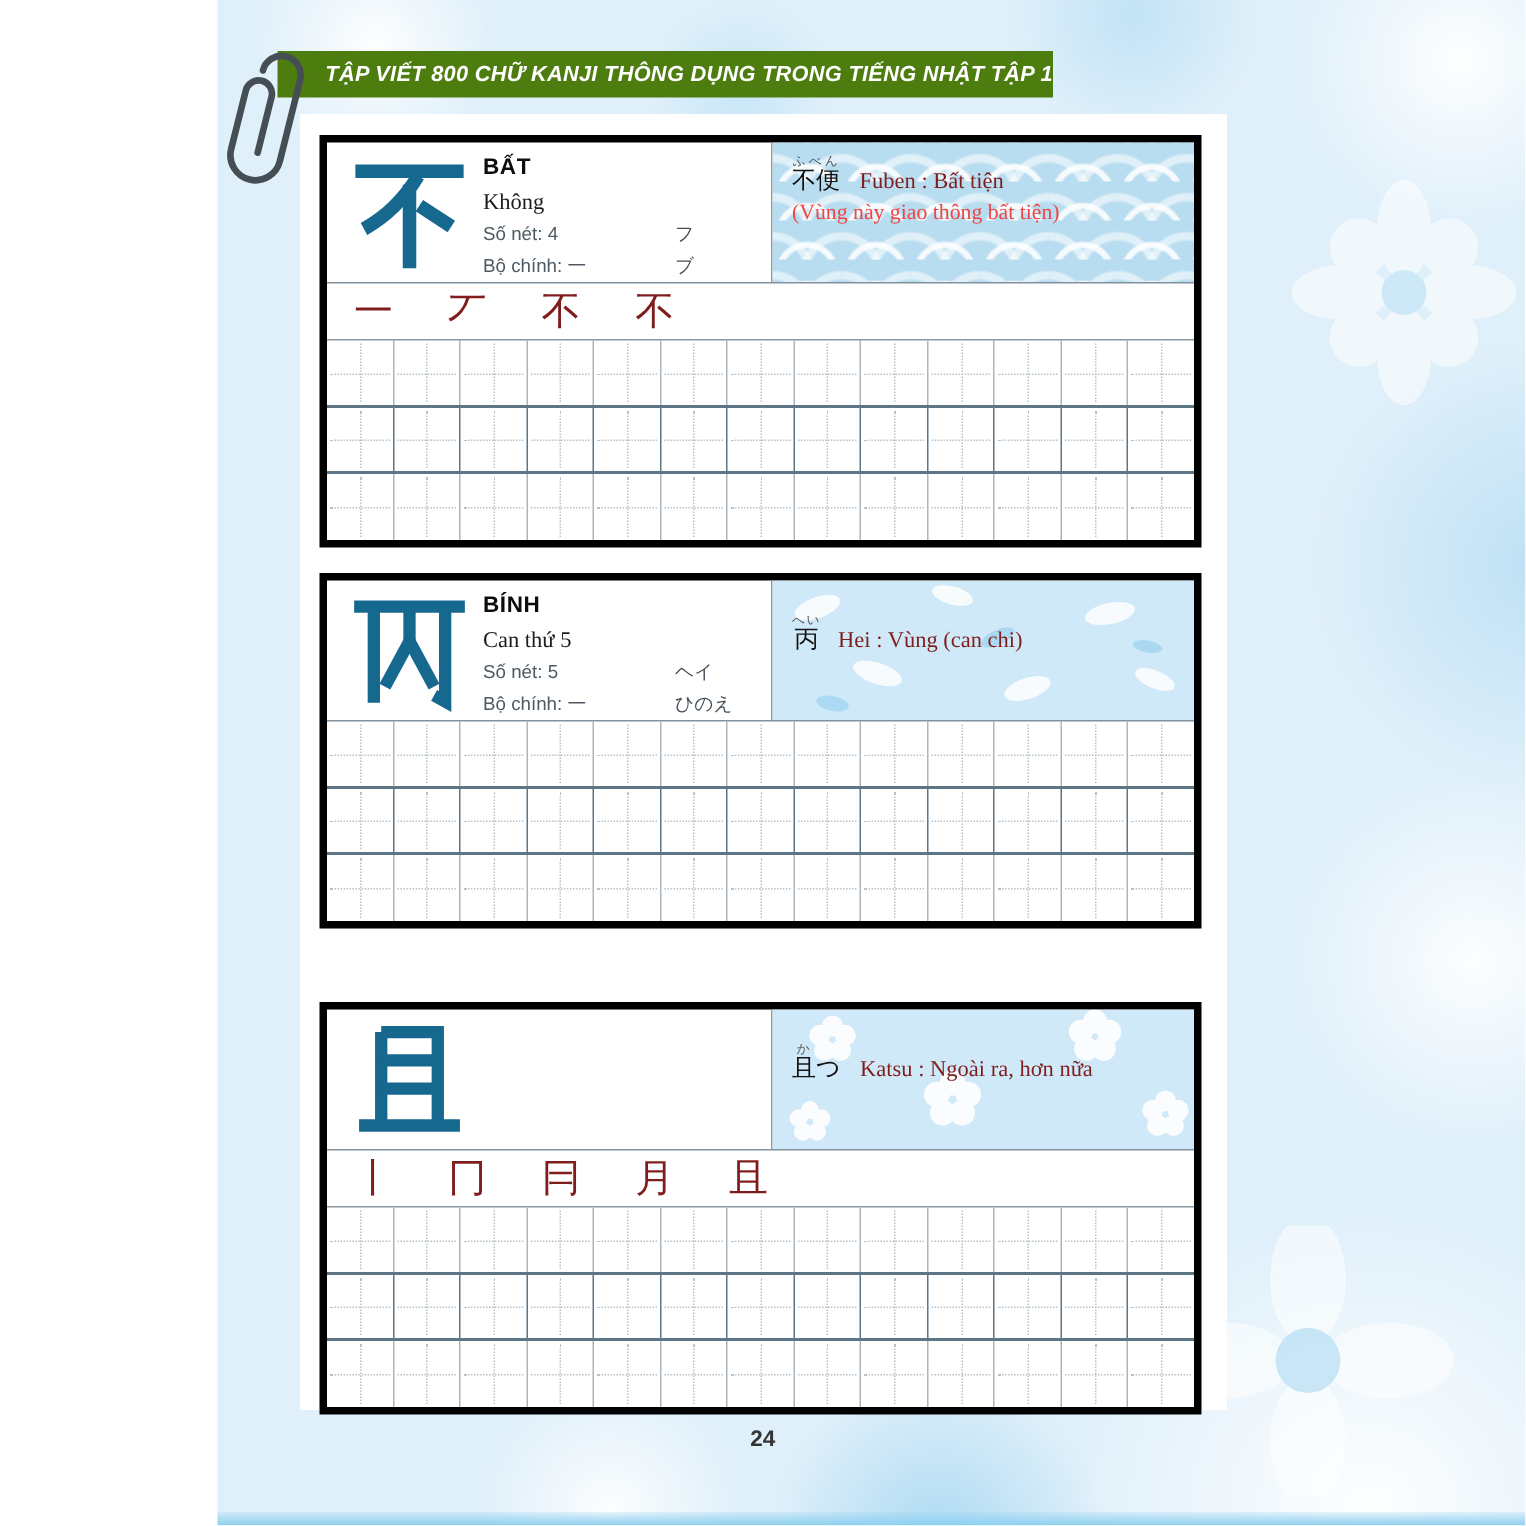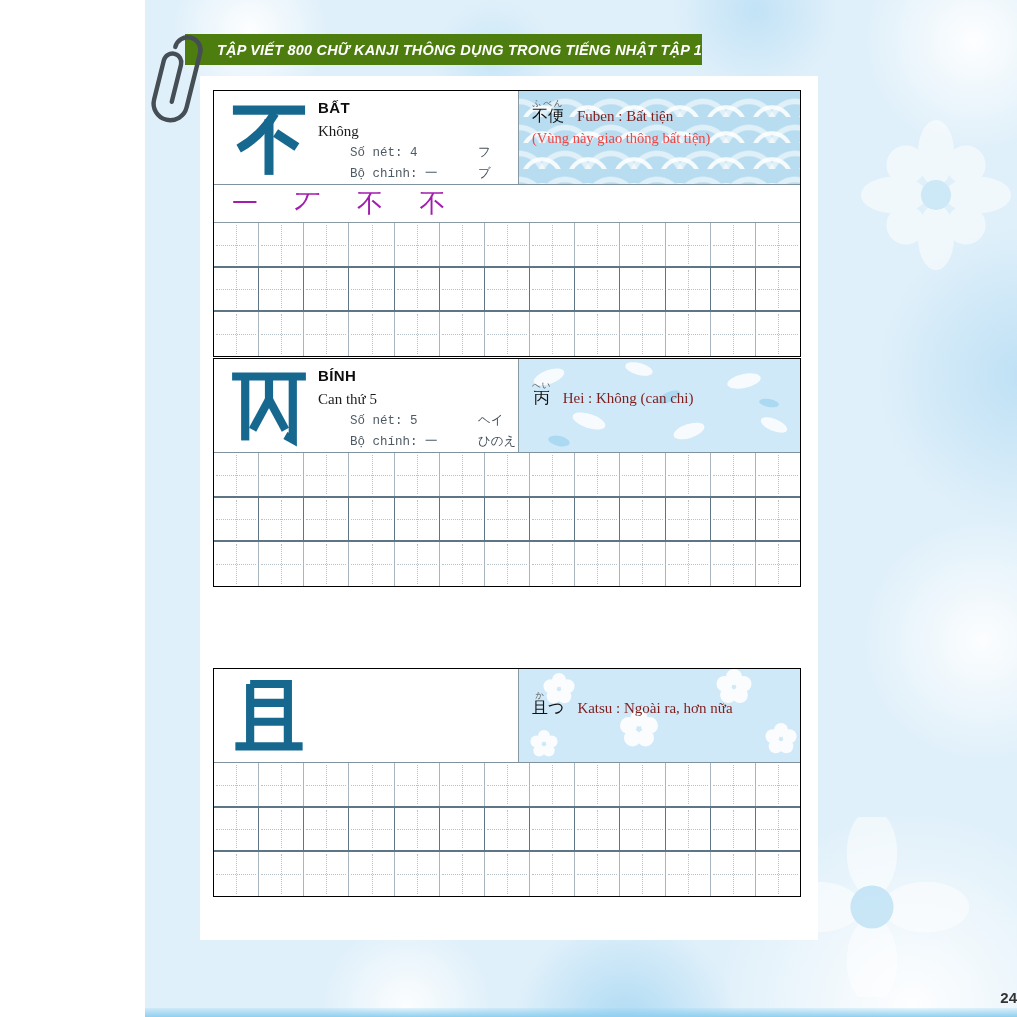--- a/index.html
+++ b/index.html
@@ -25,29 +25,29 @@
   .deco-flower{position:absolute;opacity:.55;}
 
   
   .banner{position:absolute;left:185px;top:34px;width:517px;height:31px;background:#4d7c0f;
       display:flex;align-items:center;justify-content:flex-end;}
   .banner-title{color:#fff;font-style:italic;font-weight:bold;font-size:14.5px;letter-spacing:.2px;white-space:nowrap;}
 
   .paperclip{position:absolute;left:150px;top:18px;transform:rotate(14deg);z-index:6;}
 
   
-  .section{position:absolute;left:213px;width:588px;background:#fff;border:1px solid #000000;box-sizing:border-box;z-index:4;}
-  .sec-1{top:90px;}  .sec-2{top:358px;}  .sec-3{top:668px;}
+  .section{position:absolute;left:213px;width:588px;background:#fff;border:5px solid #000000;box-sizing:border-box;z-index:4;}
+  .sec-1{top:90px;}  .sec-2{top:382px;}  .sec-3{top:668px;}
   .sec-header{position:relative;height:93px;border-bottom:1px solid #7f929e;}
   .kanji-box{position:absolute;left:14px;top:6px;width:82px;height:82px;}
   .kanji-box svg{display:block;}
   .sec-text{position:absolute;left:104px;top:8px;}
   .sec-name{font-weight:bold;font-size:15px;color:#0d0d0d;letter-spacing:.4px;}
   .sec-meaning{font-family:"Liberation Serif","DejaVu Serif",serif;font-size:15px;color:#1c1c1c;margin-top:7px;}
-  .info-row{font-family:Liberation Mono, monospace;font-size:12.5px;color:#4e5a63;margin-top:4px;margin-left:32px;}
+  .info-row{font-family:Liberation Sans, sans-serif;font-size:12.5px;color:#4e5a63;margin-top:4px;}
   .info-row .lbl{display:inline-block;width:128px;}
   .info-row .reading{color:#45505a;}
 
   
   .example{position:absolute;top:0;right:0;bottom:0;width:281px;border-left:1px solid #8a9aa5;overflow:hidden;
       font-family:"Liberation Serif","DejaVu Serif",serif;}
   .example .pattern-layer{position:absolute;inset:0;}
   .pattern-waves{background-color:#b9ddf0;
       background-image:
         radial-gradient(circle farthest-side at 50% 135%, rgba(255,255,255,0) 46%, rgba(255,255,255,.85) 49%, rgba(255,255,255,.85) 58%, rgba(255,255,255,0) 61%),
@@ -60,35 +60,35 @@
   .ex-line1.pushed{margin-top:16px;}
   .ex-ruby ruby{font-size:16px;color:#111;}
   .ex-gloss{font-size:15px;color:#7f1d1d;margin-left:13px;}
   .ex-sentence{margin-top:3px;font-size:15px;color:#111;}
   .ex-sentence ruby{font-size:15px;}
   rt{font-size:8.5px;color:#555;letter-spacing:1px;}
   .ex-trans{margin-top:3px;font-size:14.5px;color:#ef4444;}
 
   
   .stroke-row{height:37px;border-bottom:1px solid #8a9aa5;display:flex;align-items:center;}
-  .stroke-steps{font-family:"Liberation Serif","DejaVu Serif",serif;font-size:26px;color:#a21caf;
+  .stroke-steps{font-family:"Liberation Serif","DejaVu Serif",serif;font-size:26px;color:#7f1d1d;
       padding-left:18px;letter-spacing:15px;white-space:nowrap;line-height:1;}
 
   
   .practice-grid{}
   .grid-row{display:flex;height:44px;border-bottom:1px solid #9aa8b2;box-sizing:border-box;}
   .grid-row:last-child{border-bottom:none;}
   .grid-row.dark{border-top:2px solid #5d7585;border-bottom:2px solid #5d7585;margin-top:-1px;height:46px;}
   .cell{flex:1;position:relative;border-right:1px solid #a9b6bf;}
   .grid-row.dark .cell{border-right-color:#5d7585;}
   .cell:last-child{border-right:none;}
   .cell::before{content:"";position:absolute;left:50%;top:2px;bottom:2px;border-left:1px dotted #b7c1c8;}
   .cell::after{content:"";position:absolute;top:50%;left:2px;right:2px;border-top:1px dotted #b7c1c8;}
 
-  .page-number{position:absolute;left:0;top:989px;width:1017px;text-align:right;
+  .page-number{position:absolute;left:0;top:951px;width:1017px;text-align:center;
       font-size:15px;font-weight:bold;color:#333;z-index:5;}
 </style>
 </head>
 <body>
 
 <div class="page">
 
   <div class="bg-panel"></div>
   <div class="white-page"></div>
 
@@ -233,21 +233,21 @@
             </g>
             <g fill="#a6d8f1" opacity="0.9">
               <ellipse cx="150" cy="38" rx="12" ry="5" transform="rotate(-25 150 38)"></ellipse>
               <ellipse cx="40" cy="82" rx="11" ry="5" transform="rotate(12 40 82)"></ellipse>
               <ellipse cx="250" cy="44" rx="10" ry="4" transform="rotate(10 250 44)"></ellipse>
             </g>
           </svg>
         </div>
         <div class="ex-content">
           <div class="ex-line1 pushed">
-            <span class="ex-ruby"><ruby>丙<rt>へい</rt></ruby></span><span class="ex-gloss">Hei : Không (can chi)</span>
+            <span class="ex-ruby"><ruby>丙<rt>へい</rt></ruby></span><span class="ex-gloss">Hei : Vùng (can chi)</span>
           </div>
         </div>
       </div>
     </div>
     <div class="practice-grid">
         <div class="grid-row">
           <div class="cell"></div>
           <div class="cell"></div>
           <div class="cell"></div>
           <div class="cell"></div>
@@ -347,20 +347,23 @@
             </g>
           </svg>
         </div>
         <div class="ex-content">
           <div class="ex-line1 pushed">
             <span class="ex-ruby"><ruby>且<rt>か</rt></ruby><ruby>つ</ruby></span><span class="ex-gloss">Katsu : Ngoài ra, hơn nữa</span>
           </div>
         </div>
       </div>
     </div>
+    <div class="stroke-row">
+      <span class="stroke-steps">丨 冂 冃 月 且</span>
+    </div>
     <div class="practice-grid">
         <div class="grid-row">
           <div class="cell"></div>
           <div class="cell"></div>
           <div class="cell"></div>
           <div class="cell"></div>
           <div class="cell"></div>
           <div class="cell"></div>
           <div class="cell"></div>
           <div class="cell"></div>

